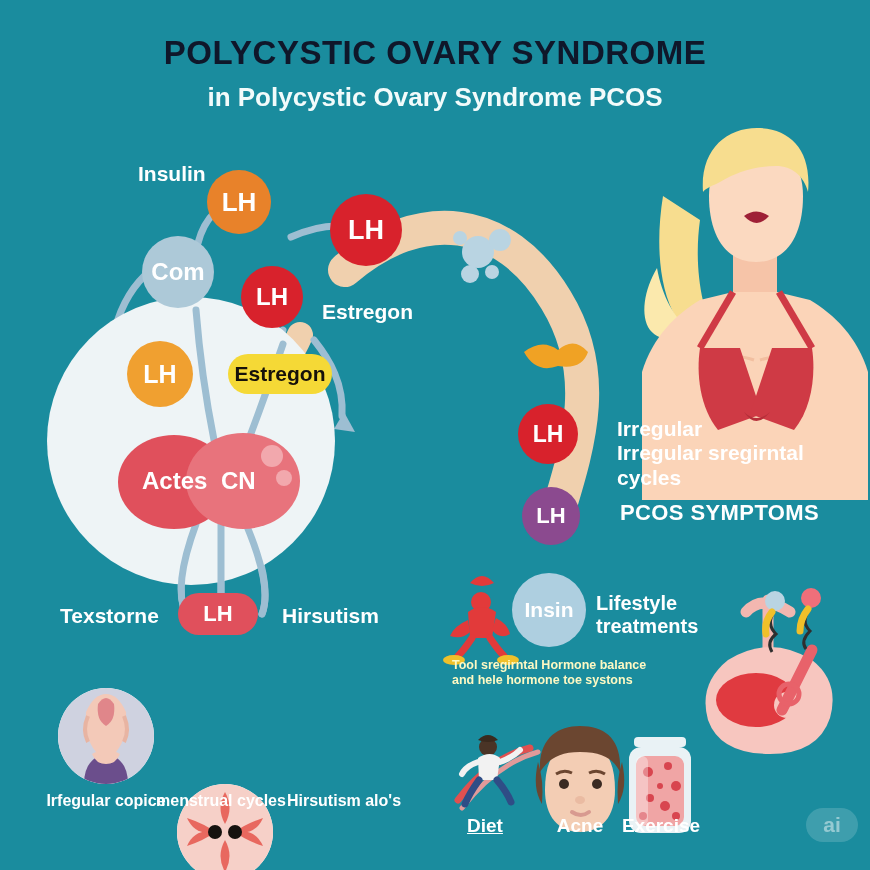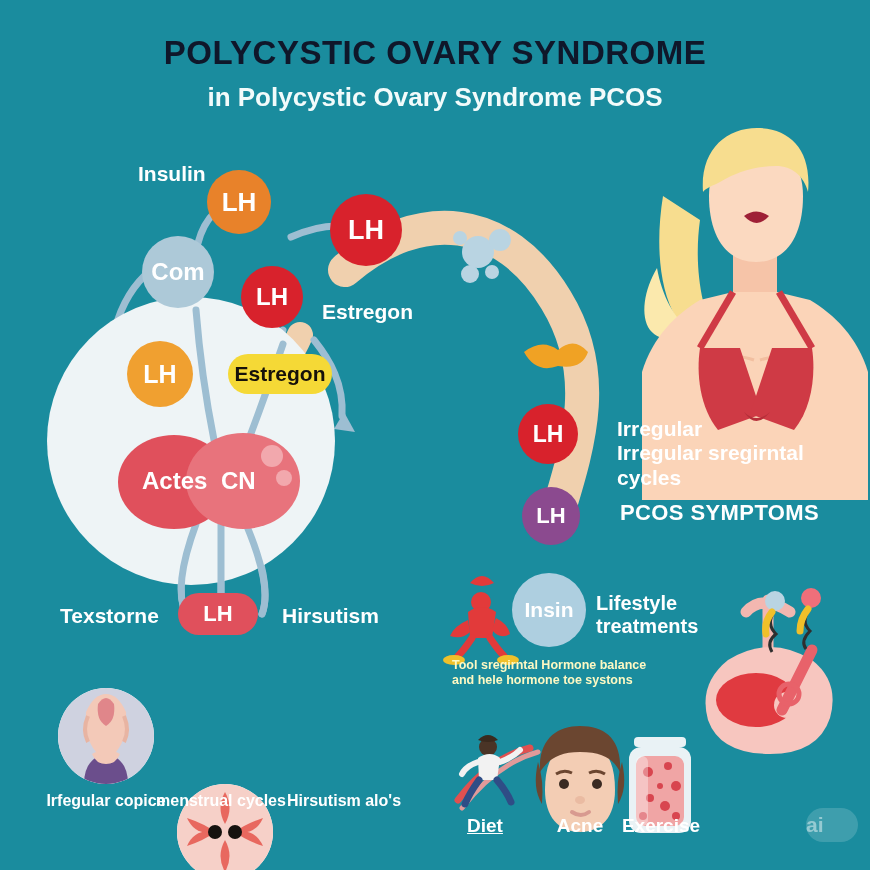--- a/index.html
+++ b/index.html
@@ -140,21 +140,21 @@
     width: 110px;
   }
 
   
   #watermark {
     left: 806px; top: 808px;
     width: 52px; height: 34px;
     border-radius: 17px;
     background: rgba(255,255,255,0.16);
     color: rgba(255,255,255,0.45);
-    display: flex; align-items: center; justify-content: flex-start;
+    display: flex; align-items: center; justify-content: center;
     font-size: 21px; font-weight: bold;
   }
 </style>
 </head>
 <body>
 
 <div id="canvas">
 
   <div class="abs" id="title-main">POLYCYSTIC OVARY SYNDROME</div>
   <div class="abs" id="title-sub">in Polycystic Ovary Syndrome PCOS</div>

